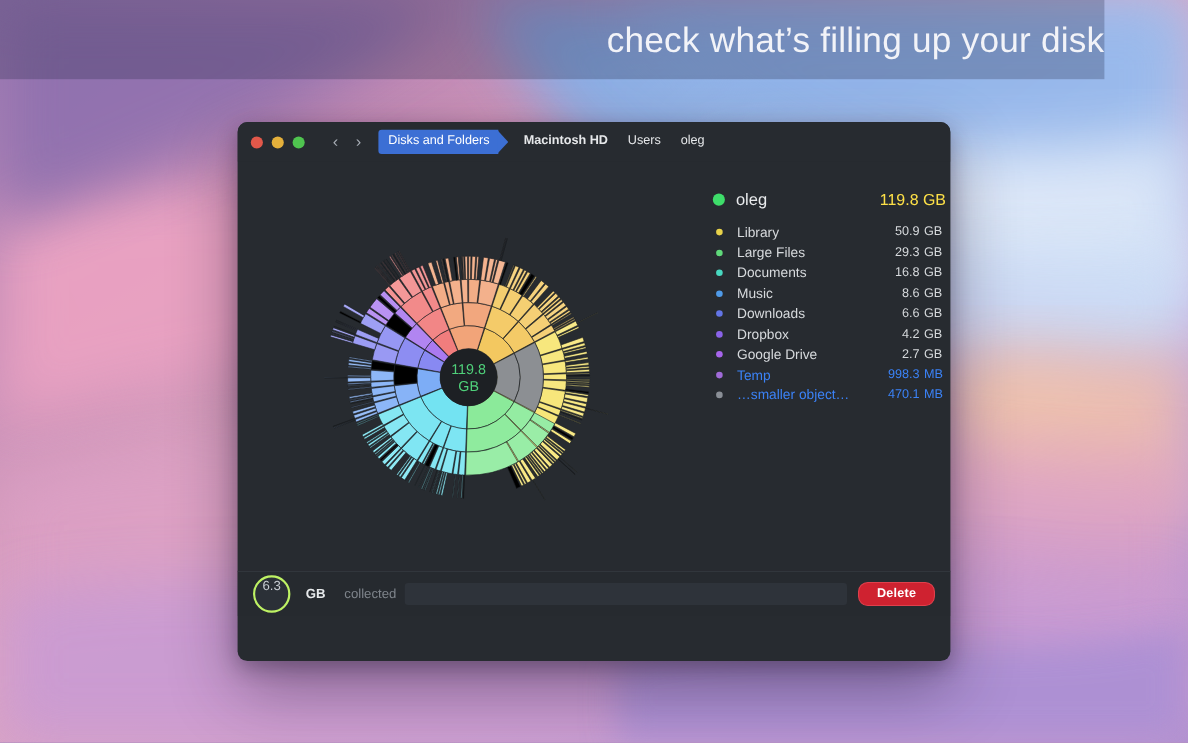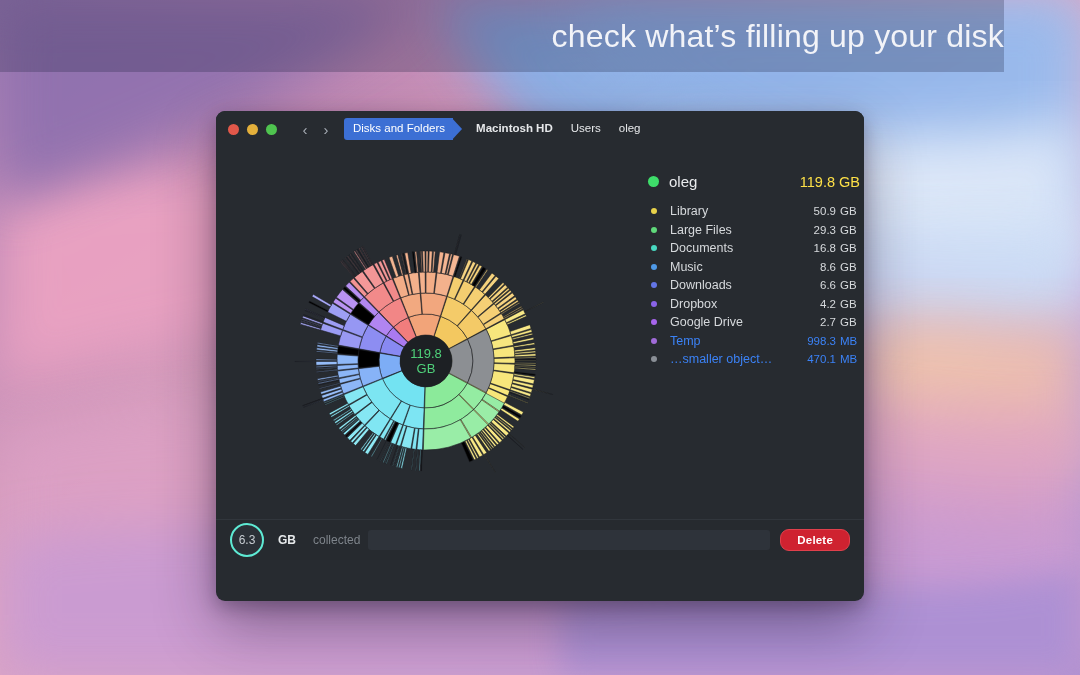--- a/index.html
+++ b/index.html
@@ -63,21 +63,21 @@
     content:""; position:absolute; right:-9px; top:0; bottom:0; width:10px;
     background:#3c6fd4;
     clip-path:polygon(0 0, 100% 50%, 0 100%);
   }
   .crumb.sep { margin-left:14px;font-weight:bold; }
 
   
   #content { position:relative; height:413px; }
 
   
-  #chart-area { position:absolute; left:0; top:18px; width:420px; height:413px; }
+  #chart-area { position:absolute; left:0; top:0; width:420px; height:413px; }
   #chart-area svg { position:absolute; left:52px; top:38px; }
   .hub-value { font-size:13px; fill:#4fd07a; font-family:"Liberation Sans", sans-serif; }
 
   
   #legend { position:absolute; left:432px; top:26px; width:212px; }
   .legend-root {
     display:flex; align-items:center; margin-bottom:12px;
   }
   .legend-root .bullet { width:11px; height:11px; border-radius:50%; flex:0 0 auto; }
   .legend-root .lname { font-size:15px; color:#e9ebed; margin-left:10px; flex:1 1 auto; }
@@ -98,22 +98,22 @@
   .legend-row .lsize .num { text-align:right;margin-left:33px; }
 
   
   #bottombar {
     position:absolute; left:0; bottom:0; width:648px; height:41px;
     display:flex; align-items:center; padding:0 14px;
     border-top:1px solid #31363c; background:#262a2f;
   }
   #gauge {
     width:34px; height:34px; border-radius:50%;
-    border:2px solid #5eead4; background:#2b3037;
-    display:flex; align-items:center; justify-content:center;
+    border:2px solid #bef264; background:#2b3037;
+    display:flex; justify-content:center;
     flex:0 0 auto;
   }
   #gauge span { font-size:12px; color:#c7ccd2; }
   #collected { margin-left:14px; font-size:12px; white-space:nowrap; }
   #collected .unit { color:#e7eaec; font-weight:bold; }
   #collected .word { color:#7e848b; margin-left:17px; }
   #track {
     flex:1 1 auto; height:20px; margin:0 10px 0 8px;
     background:#2e333a; border-radius:3px;
   }

